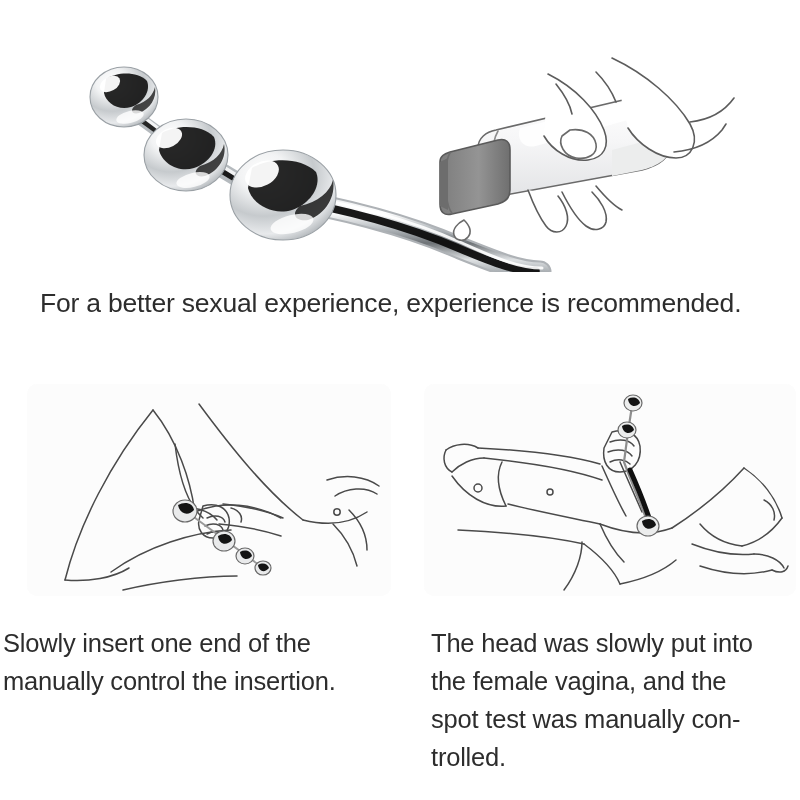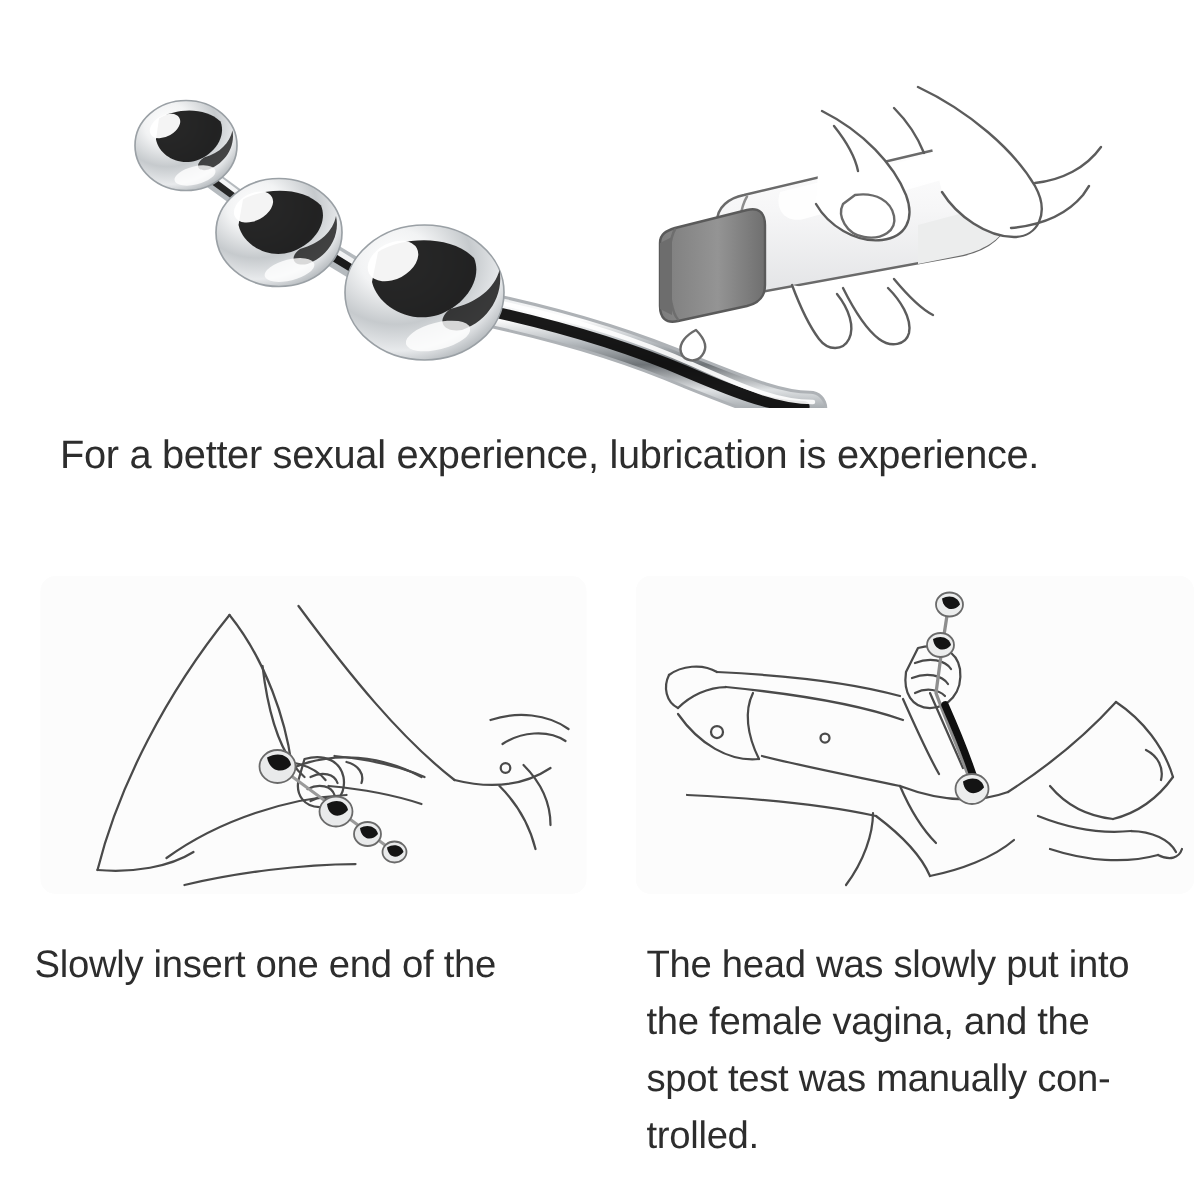--- a/index.html
+++ b/index.html
@@ -75,21 +75,21 @@
   }
   .step {
     position: absolute;
     top: 0;
     font-size: 25.5px;
     font-weight: 300;
     line-height: 38px;
     letter-spacing: -0.2px;
     color: #2d2d2d;
   }
-  .step-left  { left: 3px;   width: 410px; margin-left: 20px; }
+  .step-left  { left: 3px;   width: 410px; }
   .step-right { left: 431px; width: 375px; }
   .step-line { display: block; white-space: nowrap; }
 </style>
 </head>
 <body>
 
 <div class="hero">
   <svg class="hero-svg" viewBox="0 0 800 272" preserveAspectRatio="none">
     <defs>
 
@@ -211,21 +211,21 @@
       <path d="M 562,192 C 570,208 578,220 586,226 C 594,232 604,230 606,222
                C 608,212 600,200 592,192" fill="#ffffff" stroke="#5c5c5c"></path>
       <path d="M 596,186 C 606,198 614,206 622,210" fill="none" stroke="#5c5c5c"></path>
 
       <path d="M 556,84 C 564,94 570,104 572,114" fill="none" stroke="#5c5c5c"></path>
       <path d="M 596,72 C 606,82 612,92 616,102" fill="none" stroke="#5c5c5c"></path>
     </g>
   </svg>
 </div>
 
-<div class="main-caption">For a better sexual experience, lubrication is experience.</div>
+<div class="main-caption">For a better sexual experience, experience is recommended.</div>
 
 <div class="panels">
 
   <div class="panel panel-left">
     <svg class="panel-svg" viewBox="0 0 364 212" preserveAspectRatio="none">
       <rect x="0" y="0" width="364" height="212" fill="#fcfcfc"></rect>
       <g stroke="#4a4a4a" stroke-width="1.5" fill="none" stroke-linecap="round" stroke-linejoin="round">
 
         <path d="M 38,196 C 52,140 84,78 126,26"></path>
         <path d="M 126,26 C 150,56 164,96 168,130"></path>
@@ -332,20 +332,21 @@
         <ellipse cx="224" cy="142" rx="11" ry="10" fill="#eceded" stroke="#6a6a6a" stroke-width="1.2"></ellipse>
         <path d="M 218,137 C 224,133 231,135 232,141 C 227,147 219,146 218,137 Z" fill="#141414"></path>
       </g>
     </svg>
   </div>
 </div>
 
 <div class="steps">
   <div class="step step-left">
     <span class="step-line">Slowly insert one end of the</span>
+    <span class="step-line">manually control the insertion.</span>
   </div>
   <div class="step step-right">
     <span class="step-line">The head was slowly put into</span>
     <span class="step-line">the female vagina, and the</span>
     <span class="step-line">spot test was manually con-</span>
     <span class="step-line">trolled.</span>
   </div>
 </div>
 
 </body></html>

